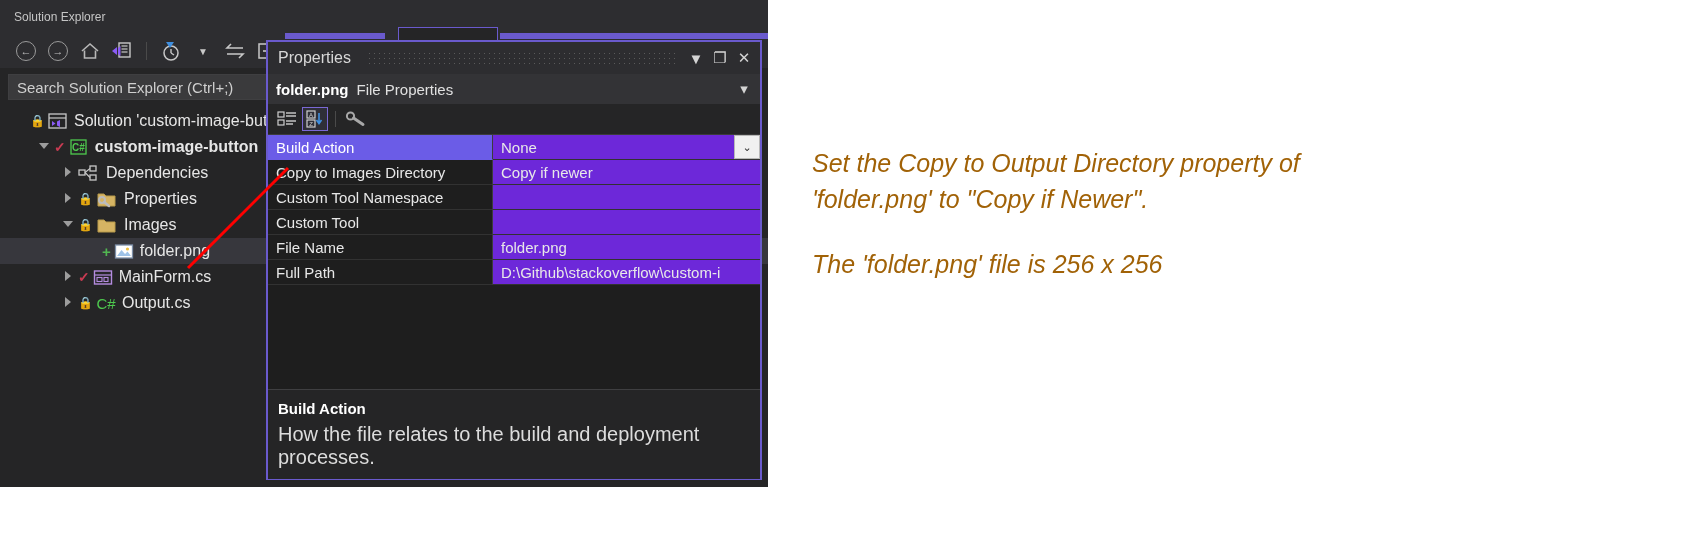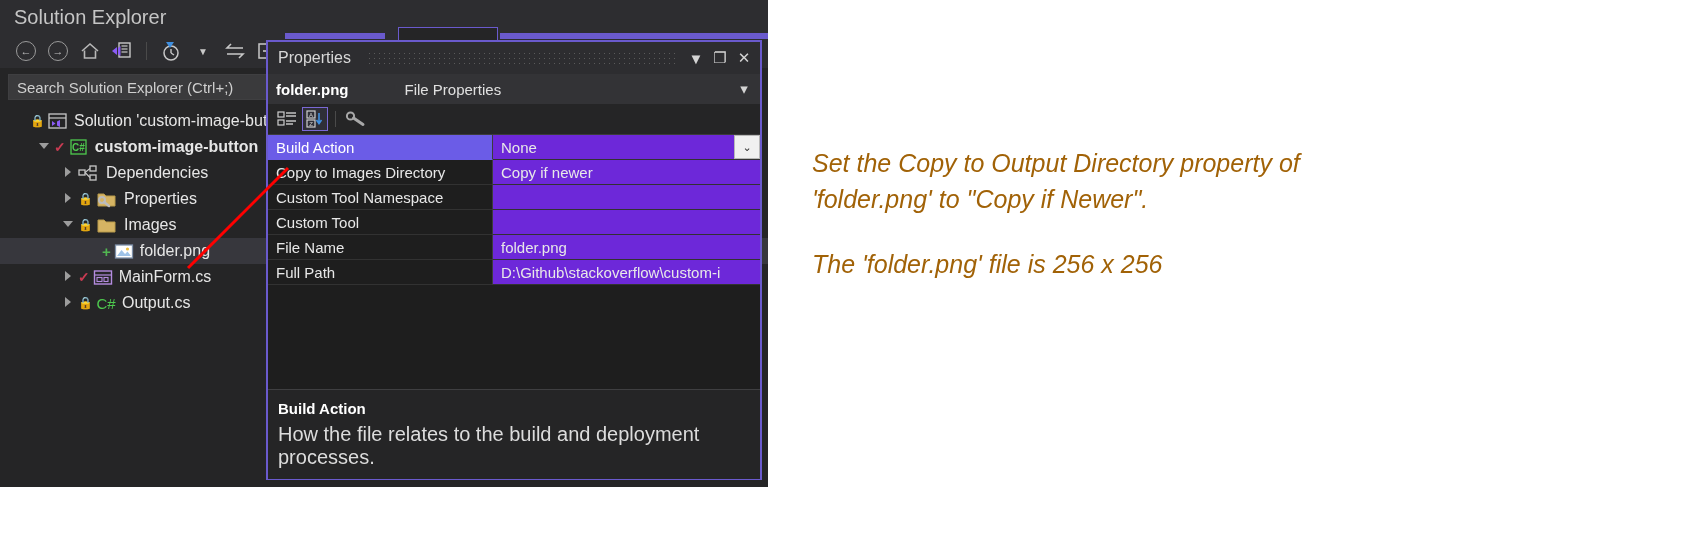--- a/index.html
+++ b/index.html
@@ -10,21 +10,21 @@
   }
 
   
   #se-panel{
     position:absolute;left:0;top:0;width:768px;height:487px;
     background:#252526;color:#d4d4d4;
   }
   #se-title{
     position:absolute;left:0;top:0;width:768px;height:34px;
     background:#2d2d30;
-    font-size:20px;color:#c5c5c5;
+    font-size:12px;color:#c5c5c5;
     display:flex;align-items:center;padding-left:14px;box-sizing:border-box;
   }
   #se-toolbar{
     position:absolute;left:0;top:34px;width:768px;height:34px;
     background:#2d2d30;display:flex;align-items:center;gap:4px;padding-left:12px;box-sizing:border-box;
   }
   .tb-btn{
     width:28px;height:26px;display:flex;align-items:center;justify-content:center;
     color:#9a9a9a;position:relative;
   }
@@ -90,21 +90,21 @@
   }
   .wbtn{
     width:24px;height:24px;display:flex;align-items:center;justify-content:center;
     color:#d4d4d4;font-size:15px;flex:0 0 auto;
   }
   #props-sub{
     height:30px;background:#333336;display:flex;align-items:center;
     padding:0 4px 0 8px;box-sizing:border-box;font-size:15px;
   }
   #props-sub .nm{font-weight:bold;color:#ffffff;margin-right:8px;}
-  #props-sub .kind{color:#e0e0e0;flex:1 1 auto;margin-left:48px;}
+  #props-sub .kind{color:#e0e0e0;flex:1 1 auto;}
   #props-tb{
     height:30px;background:#252526;display:flex;align-items:center;
     padding-left:6px;gap:2px;box-sizing:border-box;
   }
   .ptb{width:26px;height:24px;display:flex;align-items:center;justify-content:center;}
   .ptb.active{border:1.5px solid #7a68d4;background:#2f2f38;box-sizing:border-box;}
   .ptb-sep{width:1px;height:16px;background:#4a4a4a;margin:0 5px;}
 
   #grid{background:#1e1e1e;border-top:1px solid #3c3c3c;}
   .prow{display:flex;height:25px;align-items:stretch;font-size:15px;}

